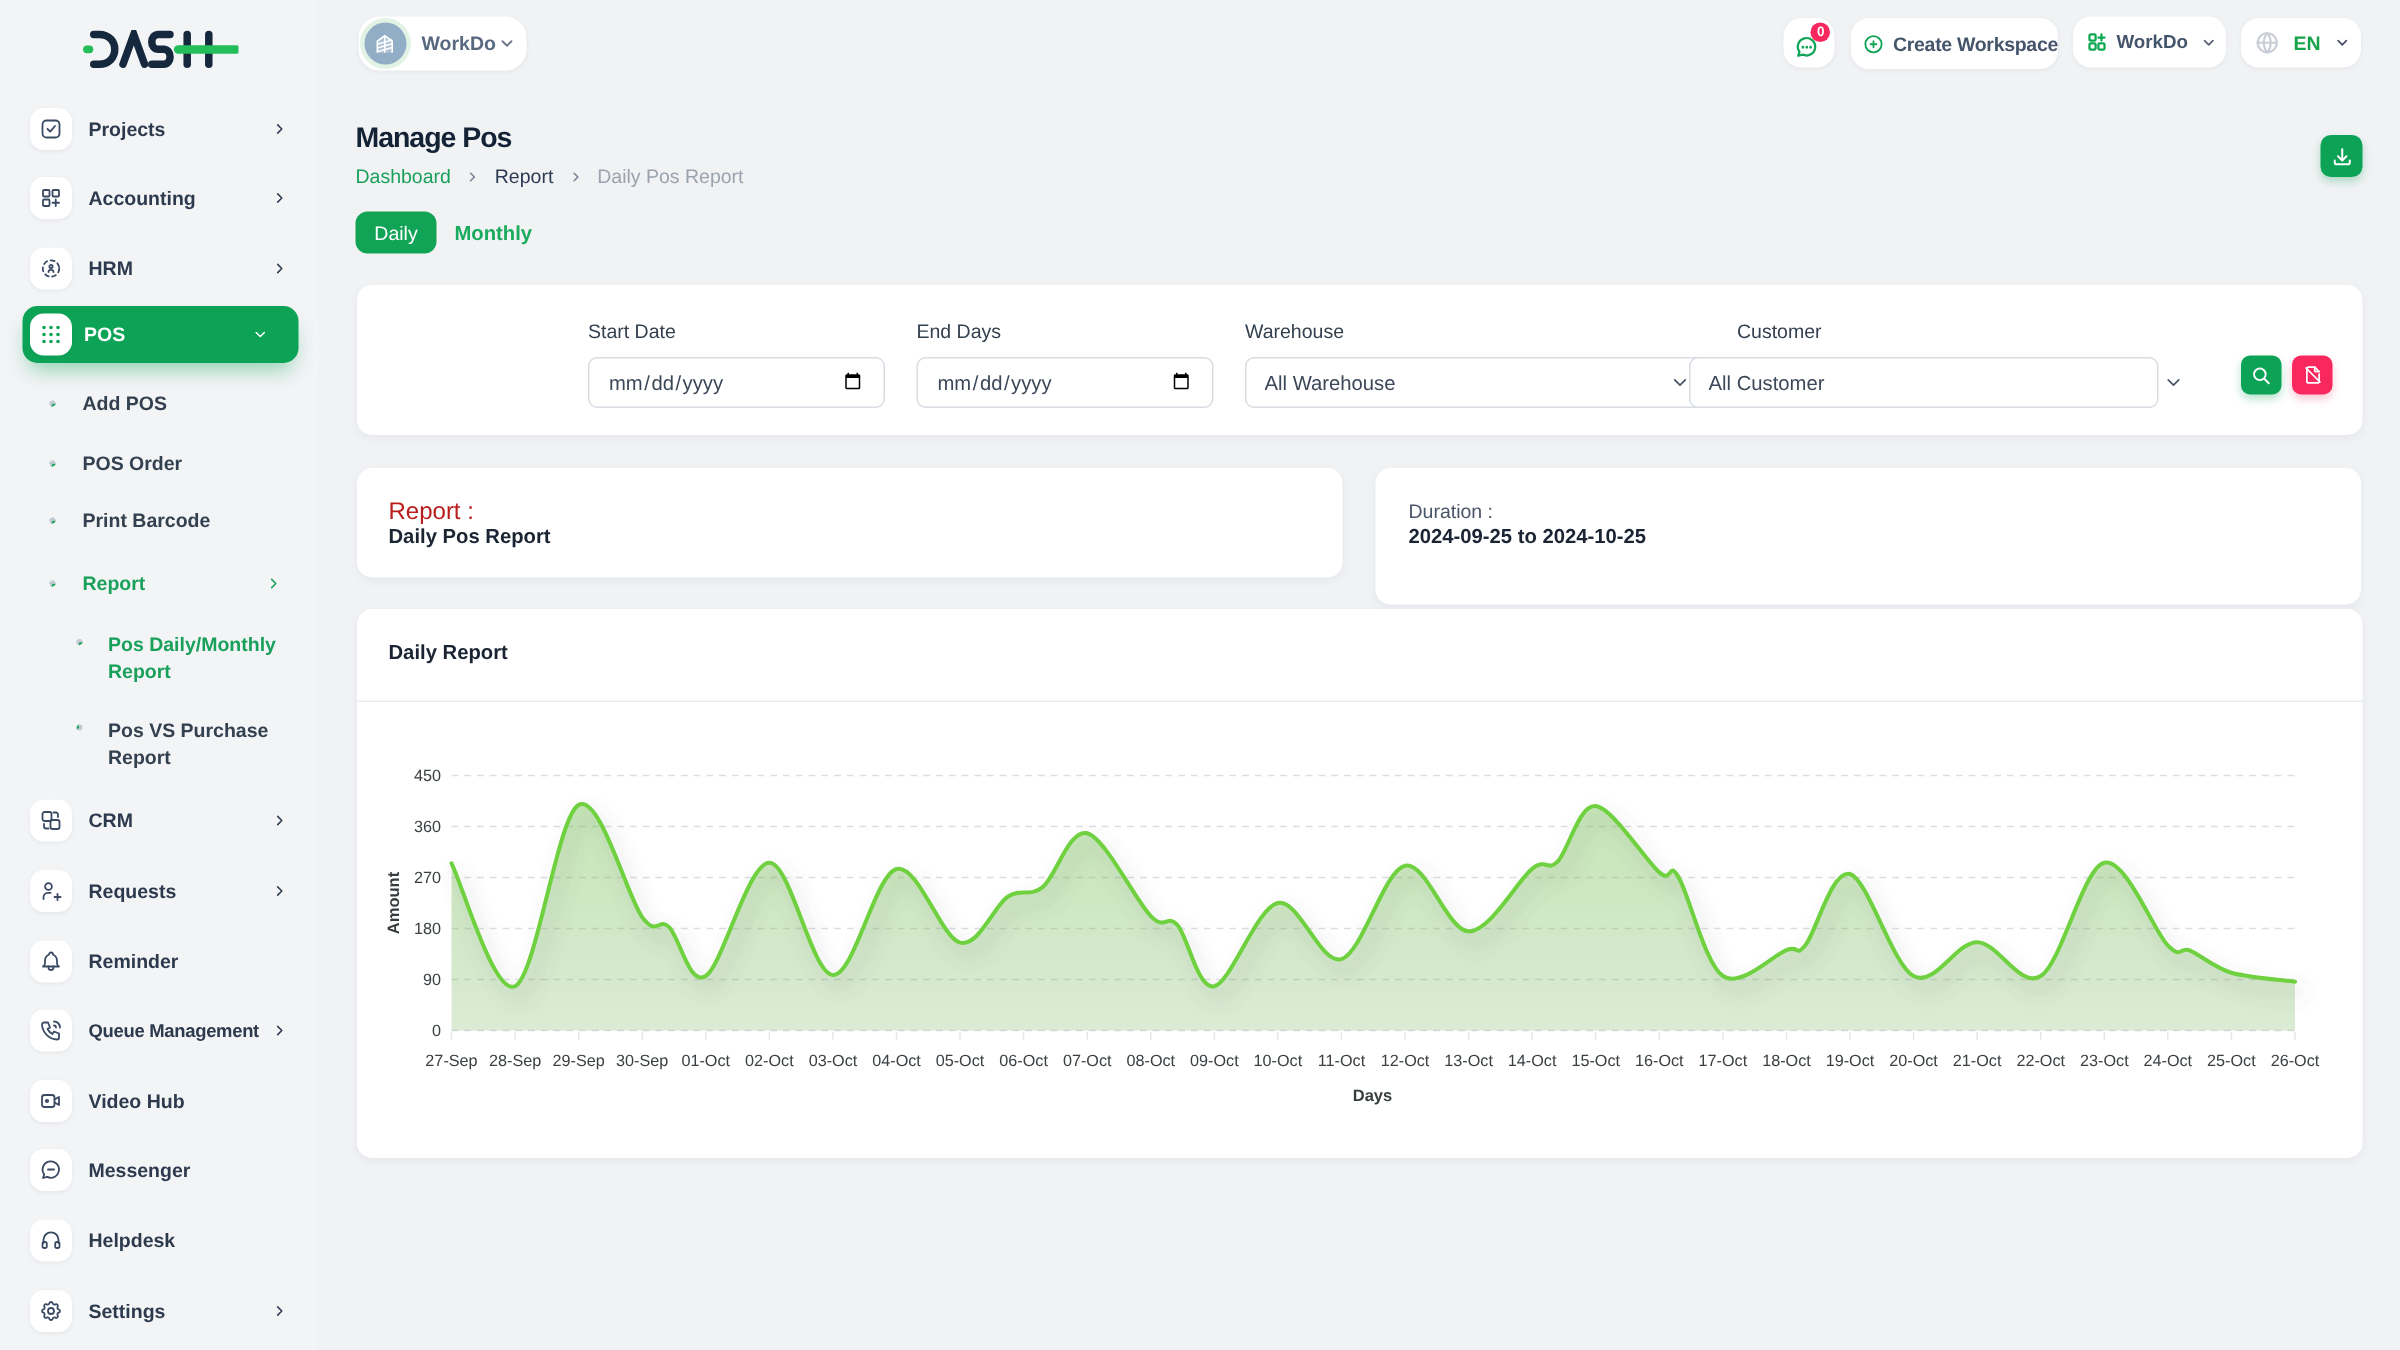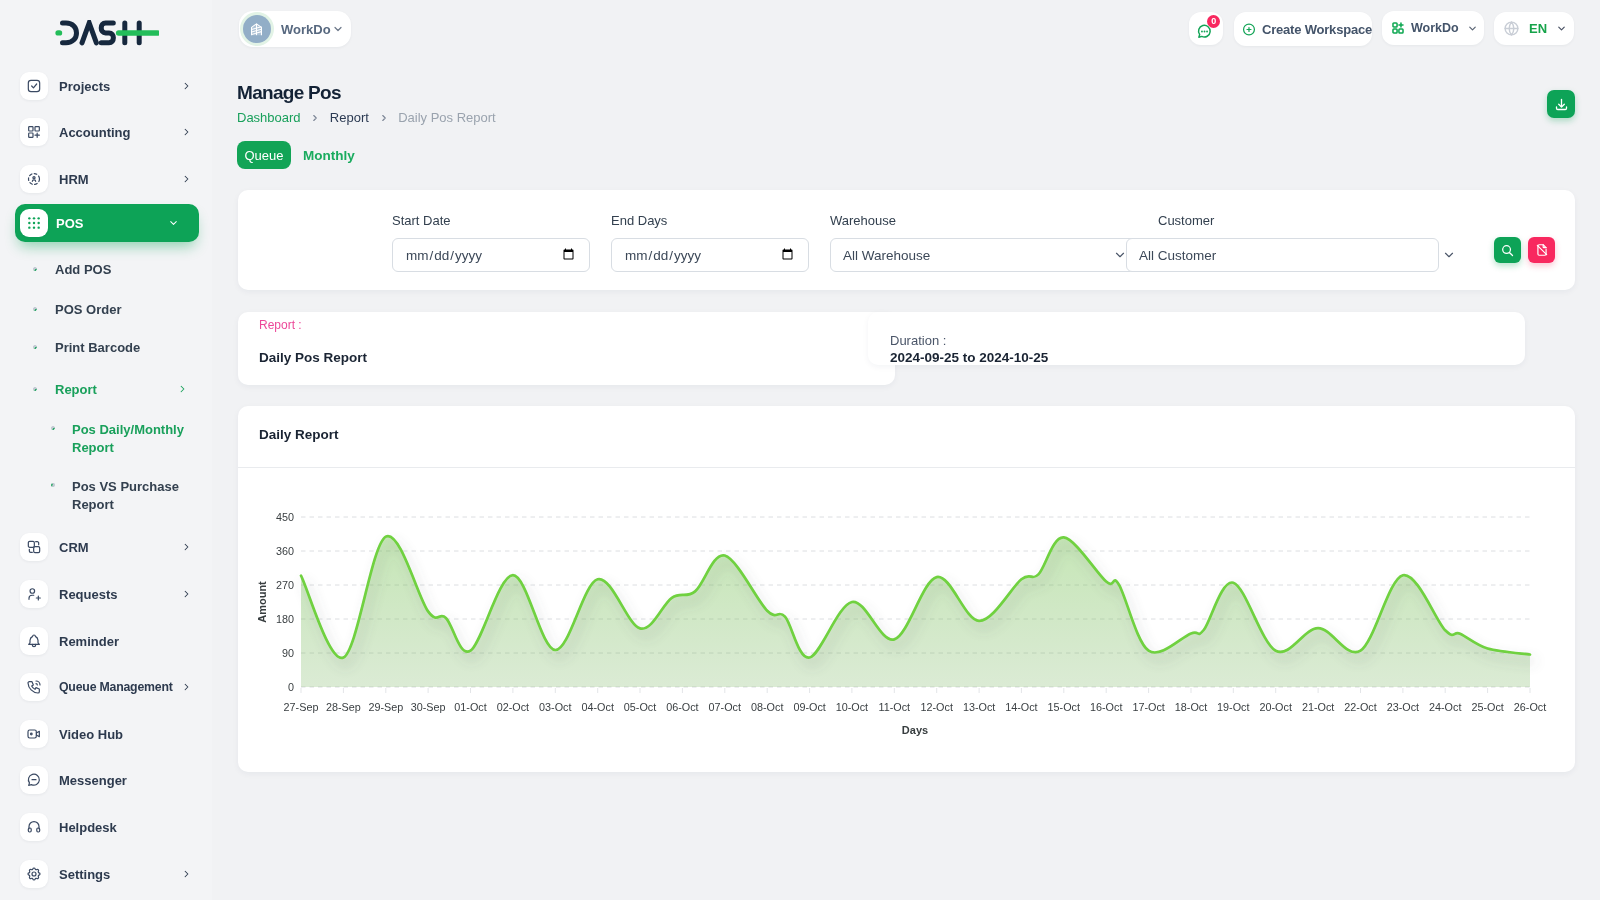--- a/index.html
+++ b/index.html
@@ -304,21 +304,21 @@
   <span style="color:#19a05b">Dashboard</span>
   <svg style="margin:0 6px;vertical-align:-1px" width="10" height="10" viewBox="0 0 24 24" fill="none" stroke="#7a8494" stroke-width="2.6" stroke-linecap="round" stroke-linejoin="round">
       <path d="M9 6l6 6l-6 6"></path>
     </svg>
   <span style="color:#2b3a52">Report</span>
   <svg style="margin:0 6px;vertical-align:-1px" width="10" height="10" viewBox="0 0 24 24" fill="none" stroke="#7a8494" stroke-width="2.6" stroke-linecap="round" stroke-linejoin="round">
       <path d="M9 6l6 6l-6 6"></path>
     </svg>
   <span>Daily Pos Report</span>
 </div>
-<div class="abs" style="left:237px;top:141px;width:54px;height:28px;background:#12a456;border-radius:8px;color:#fff;font-size:13px;display:flex;align-items:center;justify-content:center">Queue</div>
+<div class="abs" style="left:237px;top:141px;width:54px;height:28px;background:#12a456;border-radius:8px;color:#fff;font-size:13px;display:flex;align-items:center;justify-content:center">Daily</div>
 <div class="abs" style="left:303px;top:141px;height:28px;display:flex;align-items:center;color:#1aab5e;font-size:13.5px;font-weight:600">Monthly</div>
 <div class="abs" style="left:1547px;top:90px;width:28px;height:28px;background:#0da357;border-radius:7px;box-shadow:0 3px 6px rgba(13,163,87,.3);display:flex;align-items:center;justify-content:center">
   <svg width="15" height="15" viewBox="0 0 24 24" fill="none" stroke="#fff" stroke-width="2.1" stroke-linecap="round" stroke-linejoin="round">
       <path d="M4 16v2a2 2 0 0 0 2 2h12a2 2 0 0 0 2-2v-2"></path>
       <path d="M12 4v11"></path>
       <path d="M7.5 11.5L12 16l4.5-4.5"></path>
     </svg>
 </div>
 
 <div class="card" style="left:238px;top:190px;width:1337px;height:100px"></div>
@@ -348,24 +348,24 @@
 </button>
 <button class="abtn" style="left:1528px;top:237px;width:27px;height:26px;background:#f8285f;box-shadow:0 3px 6px rgba(241,65,108,.3)">
   <svg width="14" height="14" viewBox="0 0 24 24" stroke-width="1.8">
       <path d="M14 3v4a1 1 0 0 0 1 1h4"></path>
       <path d="M19 11v8a2 2 0 0 1-2 2H7a2 2 0 0 1-2-2V5a2 2 0 0 1 2-2h7l5 5"></path>
       <path d="M4 4l16 16"></path>
     </svg>
 </button>
 
 <div class="card" style="left:238px;top:312px;width:657px;height:73px">
-  <div style="position:absolute;left:21px;top:6px;font-size:12px;color:#ec4899">Report :</div>
+  <div style="position:absolute;left:21px;top:21px;font-size:16px;color:#b91c1c">Report :</div>
   <div style="position:absolute;left:21px;top:38px;font-size:13.5px;font-weight:700;color:#1a2433">Daily Pos Report</div>
 </div>
-<div class="card" style="left:868px;top:312px;width:657px;height:53px">
+<div class="card" style="left:917px;top:312px;width:657px;height:91px">
   <div style="position:absolute;left:22px;top:21px;font-size:13px;color:#4a5568">Duration :</div>
   <div style="position:absolute;left:22px;top:38px;font-size:13.5px;font-weight:700;color:#1a2433">2024-09-25 to 2024-10-25</div>
 </div>
 
 <div class="card" style="left:238px;top:406px;width:1337px;height:366px">
   <div style="position:absolute;left:21px;top:21px;font-size:13.5px;font-weight:700;color:#1a2433">Daily Report</div>
   <div style="position:absolute;left:0;top:61px;width:1337px;height:1px;background:#e9ebee"></div>
 </div>
 <svg class="abs" style="left:0;top:0" width="1600" height="900" viewBox="0 0 1600 900" font-family="Liberation Sans, sans-serif">
   <defs>

